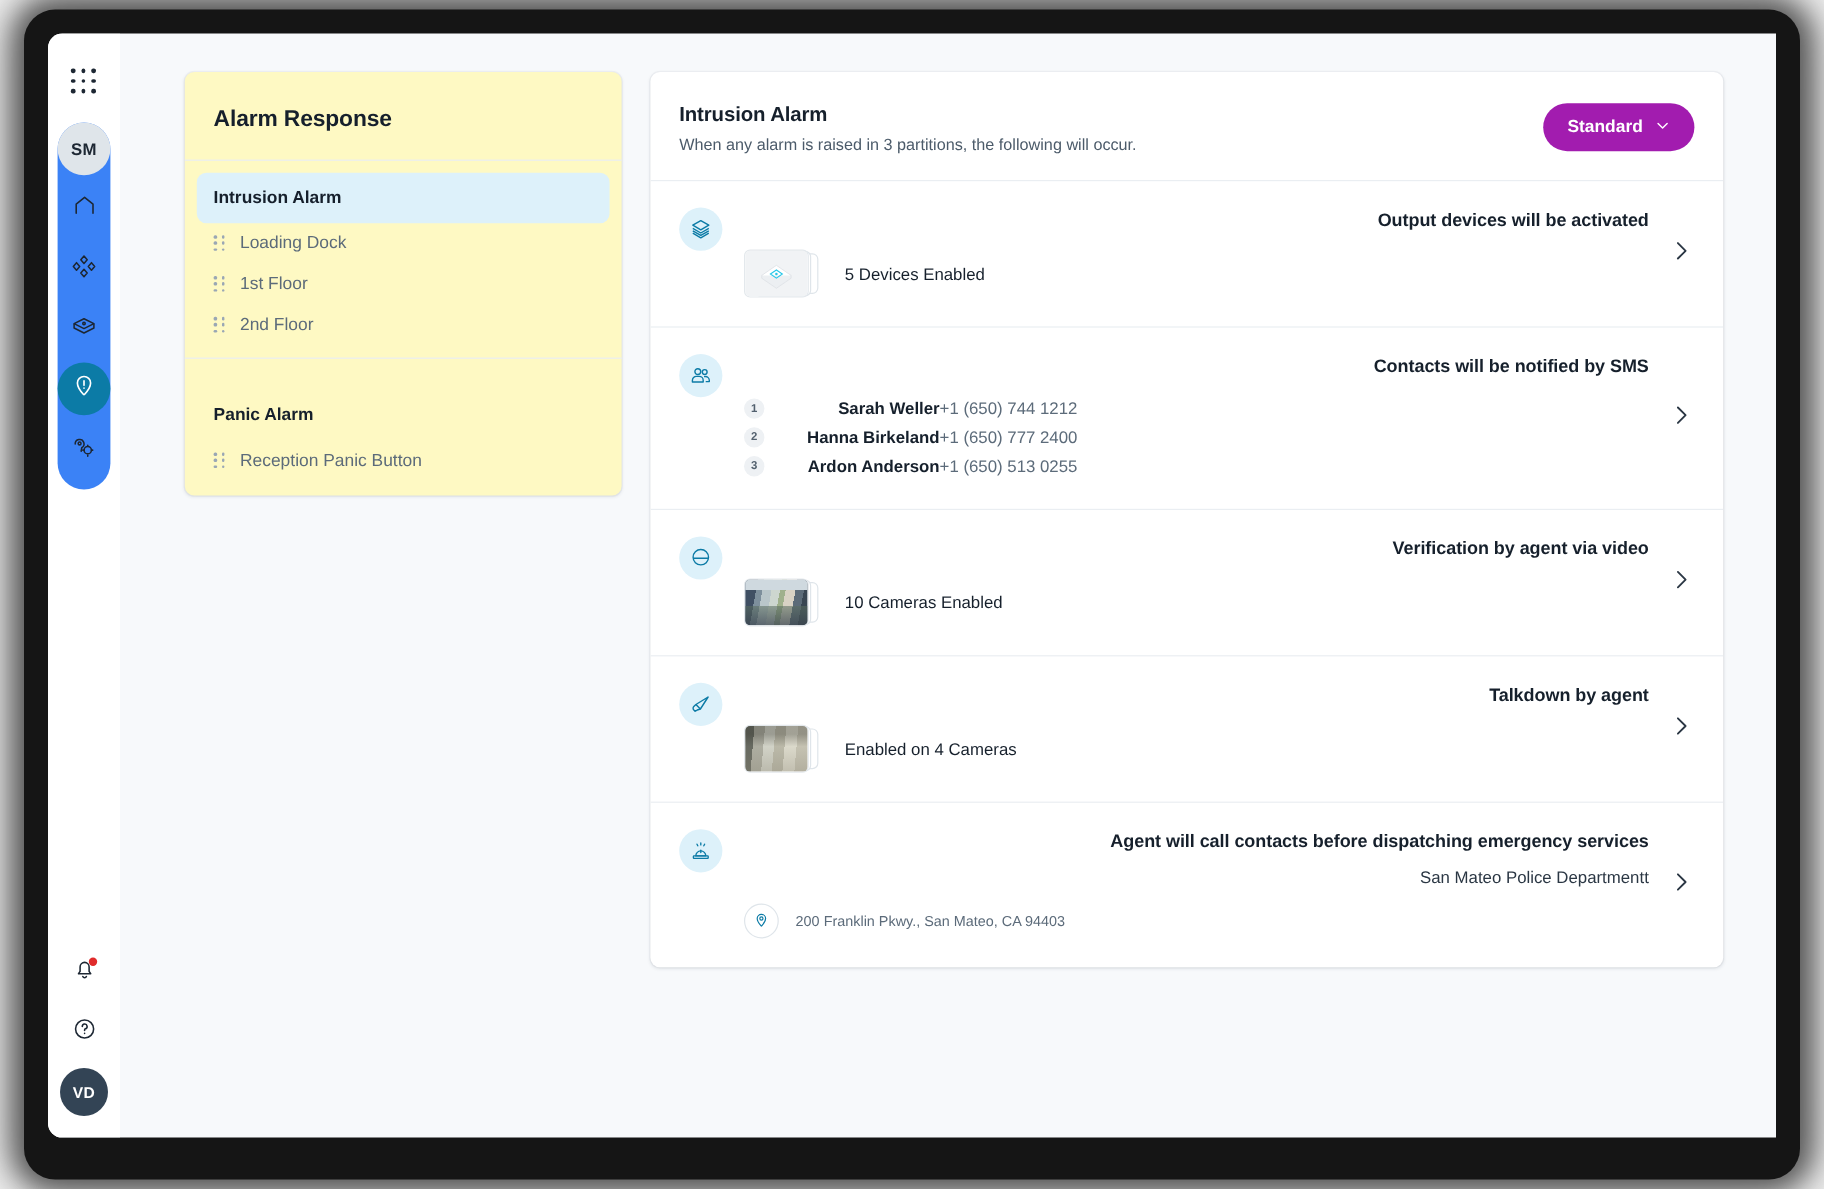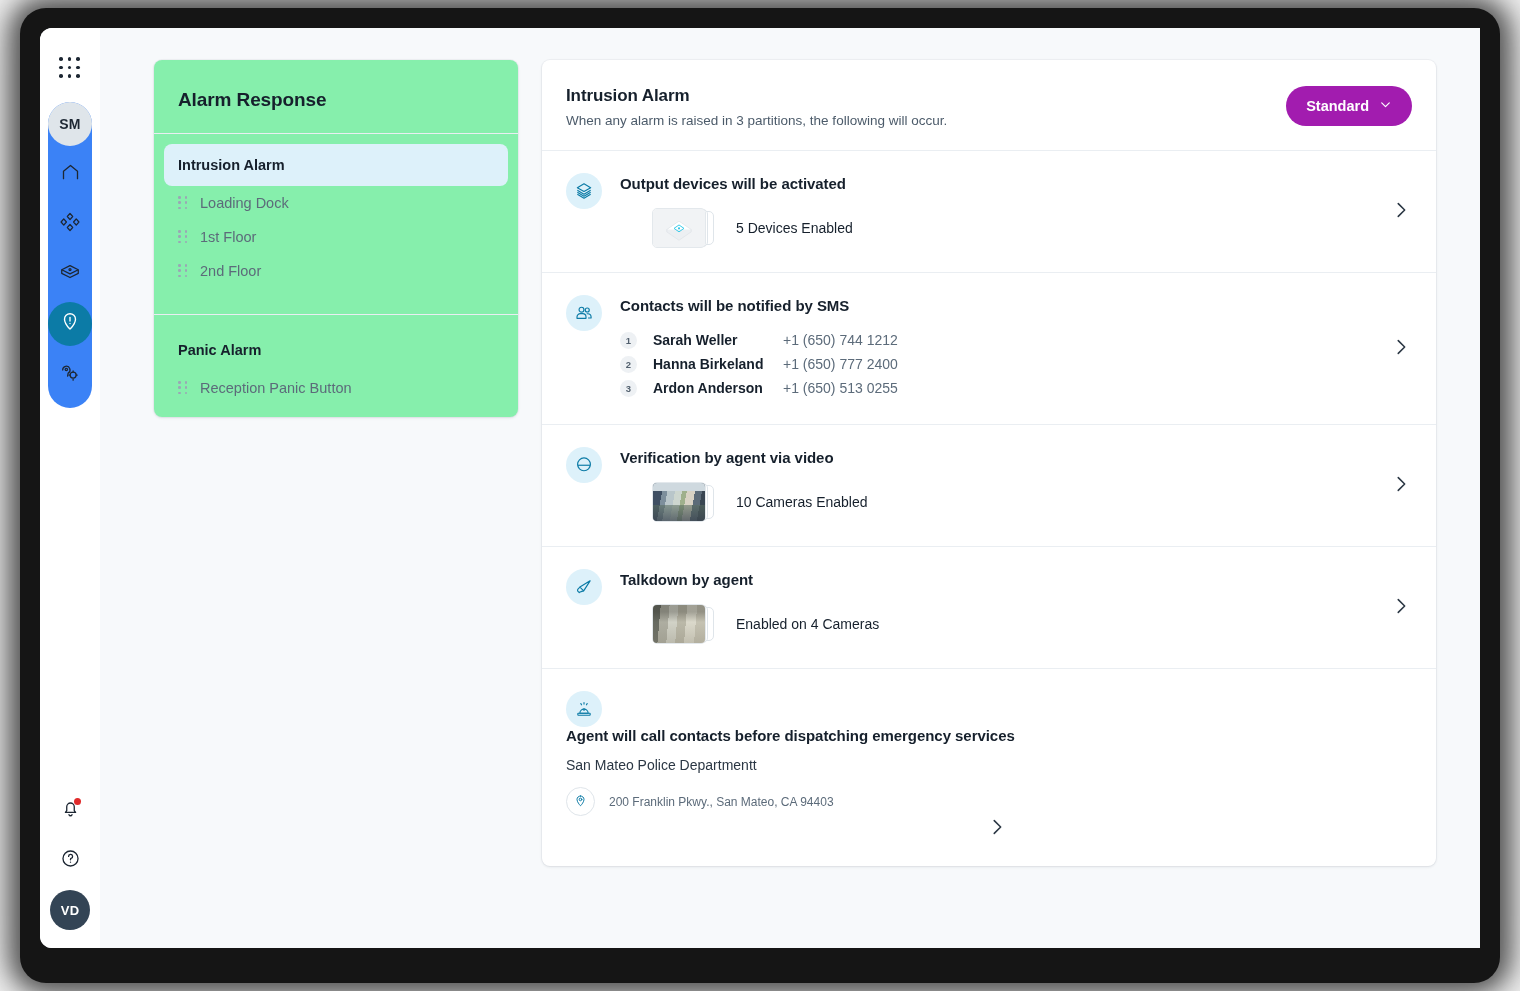--- a/index.html
+++ b/index.html
@@ -132,36 +132,36 @@
     padding: 32px 44px 0 54px;
     display: flex;
     gap: 24px;
     overflow: hidden;
   }
 
   
   #alarm-list-card {
     width: 364px;
     flex: 0 0 364px;
-    background: #86efac;
+    background: #fef9c3;
     border-radius: 8px;
     box-shadow: 0 1px 3px rgba(20,40,60,0.10), 0 0 0 1px rgba(20,40,60,0.035);
     align-self: flex-start;
     padding-bottom: 10px;
   }
   #alarm-list-card h2 {
     font-size: 19px;
     font-weight: 700;
     color: #16202c;
     padding: 29px 24px 22px 24px;
     border-bottom: 1px solid #eaeef2;
     letter-spacing: -.1px;
   }
   .group { padding: 10px 10px 2px 10px; }
-  .group + .group { border-top: 1px solid #eaeef2; margin-top: 24px; padding-top: 14px; }
+  .group + .group { border-top: 1px solid #eaeef2; margin-top: 8px; padding-top: 26px; }
 
   .group-header {
     font-size: 14.5px;
     font-weight: 700;
     color: #16202c;
     padding: 13px 14px;
     border-radius: 8px;
     cursor: pointer;
   }
   .group-header.selected { background: #ddf1fa; }
@@ -229,52 +229,51 @@
   }
 
   .action-row {
     display: flex;
     align-items: flex-start;
     padding: 24px 24px 24px 24px;
     border-bottom: 1px solid #eaeef2;
     position: relative;
     cursor: pointer;
   }
-  .action-row:last-of-type { border-bottom: none; flex-direction: column; }
+  .action-row:last-of-type { border-bottom: none; }
 
   .action-icon {
     width: 36px; height: 36px;
     border-radius: 50%;
     background: #ddf1fa;
     display: flex; align-items: center; justify-content: center;
     flex: 0 0 36px;
     margin-right: 18px;
     margin-top: -2px;
     color: #0c7ba6;
   }
-  .action-body { flex: 1; min-width: 0; }
+  .action-body { flex: 1; min-width: 0; text-align: right; }
   .action-title {
     font-size: 15px; font-weight: 700; color: #16202c;
     letter-spacing: -.05px;
   }
   .row-chevron {
     flex: 0 0 auto;
     align-self: center;
     color: #2b3744;
     margin-left: 16px;
   }
 
   
   .thumb-wrap {
     position: relative;
     margin-top: 16px;
     display: flex;
     align-items: center;
     gap: 22px;
-    margin-left: 32px;
   }
   .thumb-stack { position: relative; width: 62px; height: 40px; flex: 0 0 62px; }
   .thumb-stack .card {
     position: absolute;
     border-radius: 5px;
     border: 1px solid #dfe5ea;
     background: #ffffff;
   }
   .thumb-stack .c3 { left: 14px; top: 3px; width: 48px; height: 34px; }
   .thumb-stack .c2 { left: 8px;  top: 1px; width: 48px; height: 38px; }

